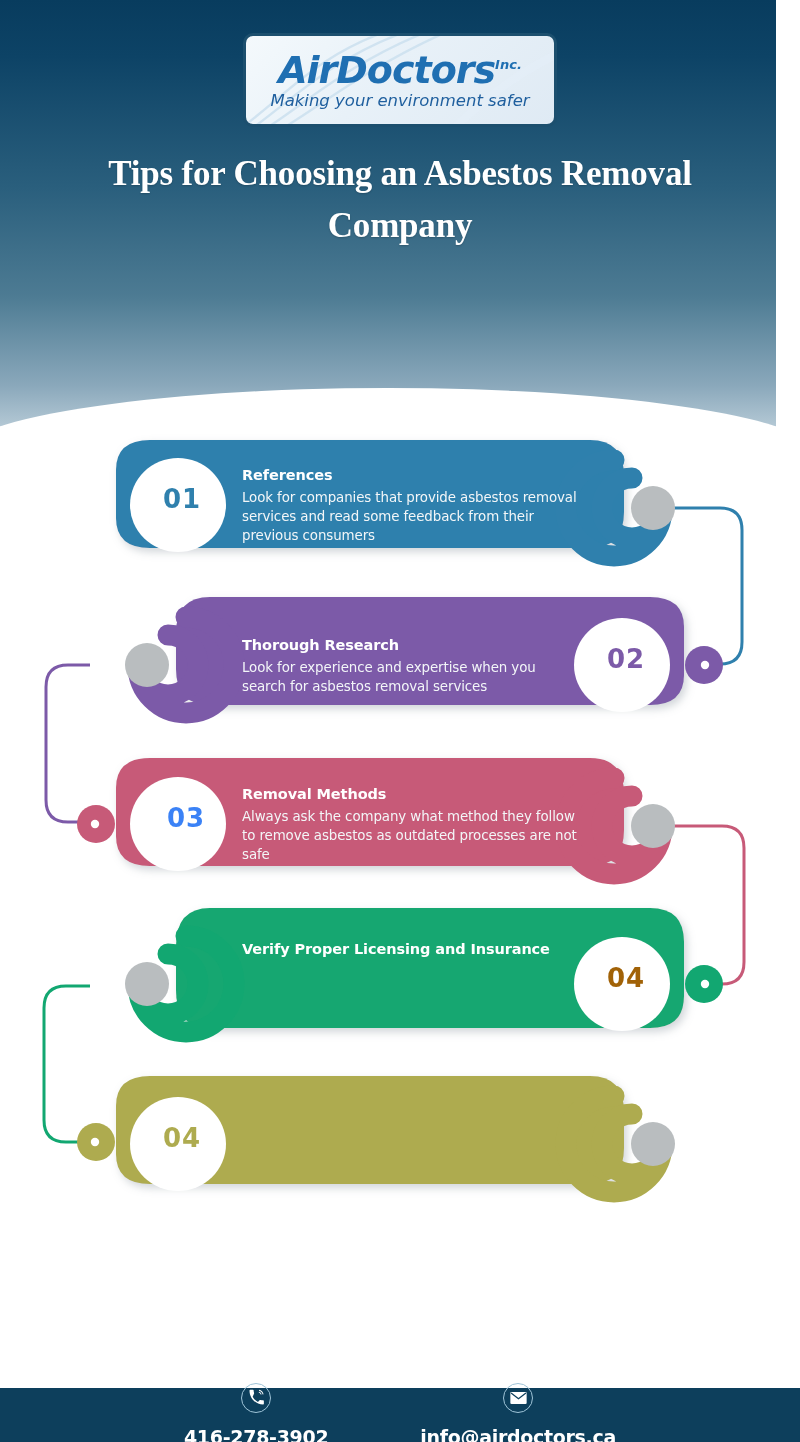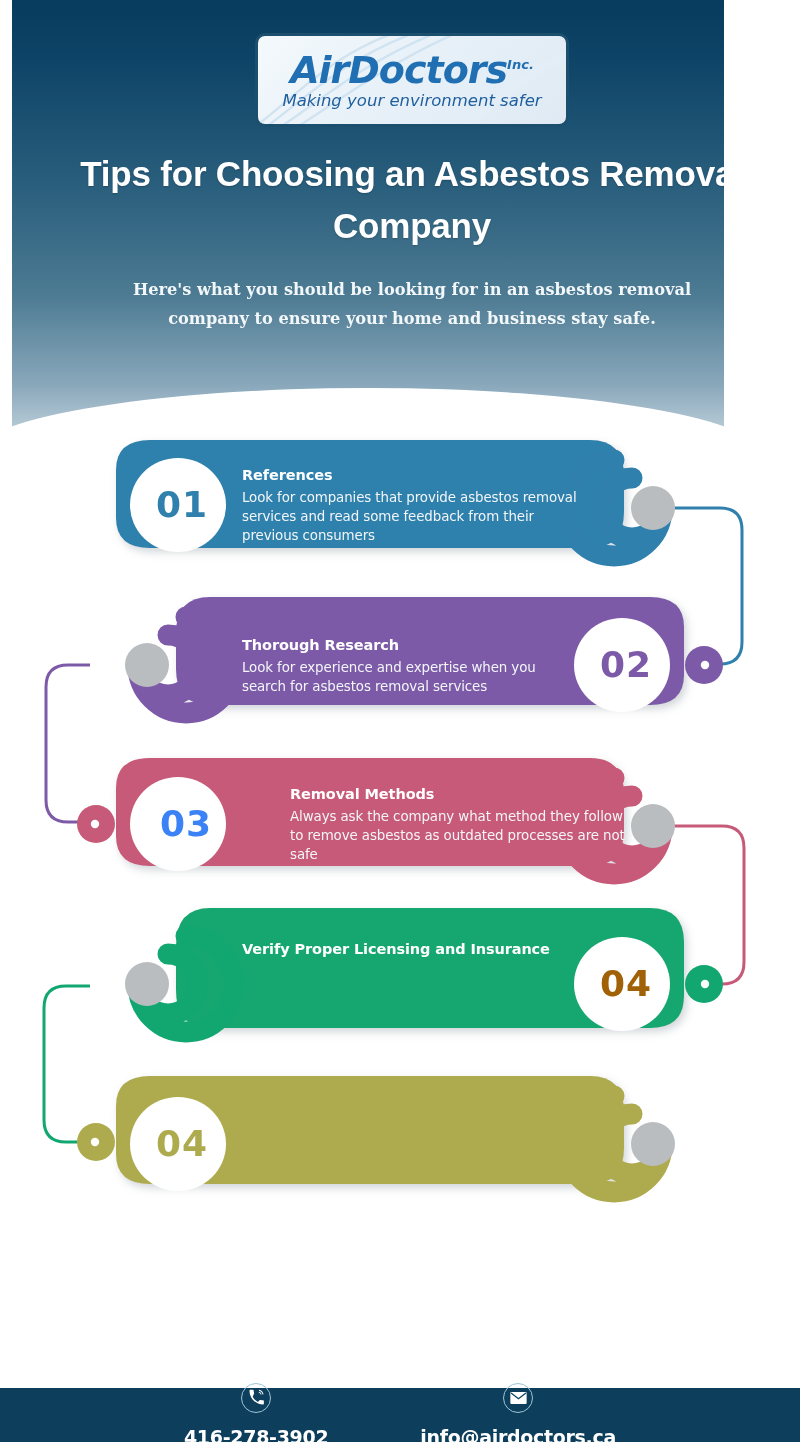--- a/index.html
+++ b/index.html
@@ -7,21 +7,21 @@
   body {
     font-family:"Liberation Sans", sans-serif;
     background:#ffffff;
     position:relative;
     overflow:hidden;
   }
   .page { position:relative; width:800px; height:1442px; overflow:hidden; background:#fff; }
 
   
   .hero {
-    position:absolute; left:12px; top:0; width:712px; height:470px;
+    position:absolute; left:0; top:0; width:776px; height:470px;
     background:linear-gradient(180deg,#083c5e 0%, #0d4366 12%, #2a5f7d 40%, #4d7b93 63%, #8aa8bb 82%, #c3d4de 94%, #e2eaef 100%);
     overflow:hidden;
   }
   .hero-curve {
     position:absolute; left:-6%; top:388px; width:112%; height:230px;
     background:#ffffff;
     border-radius:50% 50% 0 0 / 70px 70px 0 0;
   }
   .logo-box {
     position:absolute; left:243px; top:33px; width:314px; height:94px;
@@ -44,21 +44,21 @@
   .logo-tag {
     position:relative; z-index:2;
     font-family:"DejaVu Sans", sans-serif;
     font-style:italic; font-size:16.5px; color:#1f5f9e; margin-top:2px;
     white-space:nowrap;
   }
 
   .hero-title {
     position:absolute; left:50px; top:148px; width:700px;
     text-align:center; color:#ffffff;
-    font-family:Liberation Sans, sans-serif; font-weight:bold;
+    font-family:Liberation Serif, serif; font-weight:bold;
     font-size:35px; line-height:1.48; letter-spacing:-0.2px;
     text-shadow:0 1px 2px rgba(0,0,0,.2);
   }
   .hero-sub {
     position:absolute; left:95px; top:275px; width:610px;
     text-align:center; color:#f2f7fa;
     font-family:"DejaVu Serif", serif; font-weight:bold;
     font-size:16.2px; line-height:1.82;
   }
 
@@ -73,21 +73,21 @@
     letter-spacing:-0.1px;
   }
   .card-body {
     font-family:"DejaVu Sans", sans-serif;
     font-size:13.4px; color:#f3f6f8; line-height:1.42;
     letter-spacing:-0.1px;
   }
   .card-num {
     position:absolute; text-align:center;
     font-family:"DejaVu Sans", sans-serif; font-weight:bold;
-    font-size:36px; letter-spacing:1px;padding-left:8px;
+    font-size:26px; letter-spacing:1px;padding-left:8px;
   }
 
   
   .closing {
     position:absolute; left:52px; top:1257px; width:696px;
     text-align:center; color:#151515;
     font-family:"DejaVu Serif", serif; font-weight:bold;
     font-size:16.4px; line-height:1.92;
   }
 
@@ -129,21 +129,20 @@
           <g fill="none" stroke="#e3eef8" stroke-width="8" opacity="0.8">
             <path d="M200,100 C240,60 280,30 330,10"></path>
           </g>
         </svg>
       </div>
       <div class="logo-main"><span>AirDoctors</span><span class="inc">Inc.</span></div>
       <div class="logo-tag">Making your environment safer</div>
     </div>
 
     <div class="hero-title">Tips for Choosing an Asbestos Removal Company</div>
-    <div class="hero-sub">Here's what you should be looking for in an asbestos removal company to ensure your home and business stay safe.</div>
   </div>
 
   <div class="steps">
 
     <svg width="800" height="800" viewBox="0 0 800 800">
       <defs>
         <filter id="sh" x="-20%" y="-20%" width="150%" height="150%">
           <feDropShadow dx="3" dy="4" stdDeviation="4" flood-color="#9aa3ab" flood-opacity="0.45"></feDropShadow>
         </filter>
       </defs>
@@ -241,21 +240,21 @@
     <div class="card-text" style="left:242px; top:206px; width:330px;">
       <div class="card-title">Thorough Research</div>
       <div class="card-body">Look for experience and expertise when you search for asbestos removal services</div>
     </div>
 
     <div class="card-text" style="left:242px; top:36px; width:336px;">
       <div class="card-title">References</div>
       <div class="card-body">Look for companies that provide asbestos removal services and read some feedback from their previous consumers</div>
     </div>
 
-    <div class="card-text" style="left:242px; top:355px; width:340px;margin-left:48px;">
+    <div class="card-text" style="left:242px; top:355px; width:340px;">
       <div class="card-title">Removal Methods</div>
       <div class="card-body">Always ask the company what method they follow to remove asbestos as outdated processes are not safe</div>
     </div>
 
     <div class="card-text" style="left:242px; top:510px; width:320px;">
       <div class="card-title">Verify Proper Licensing and Insurance</div>
     </div>
 
   </div>
 

